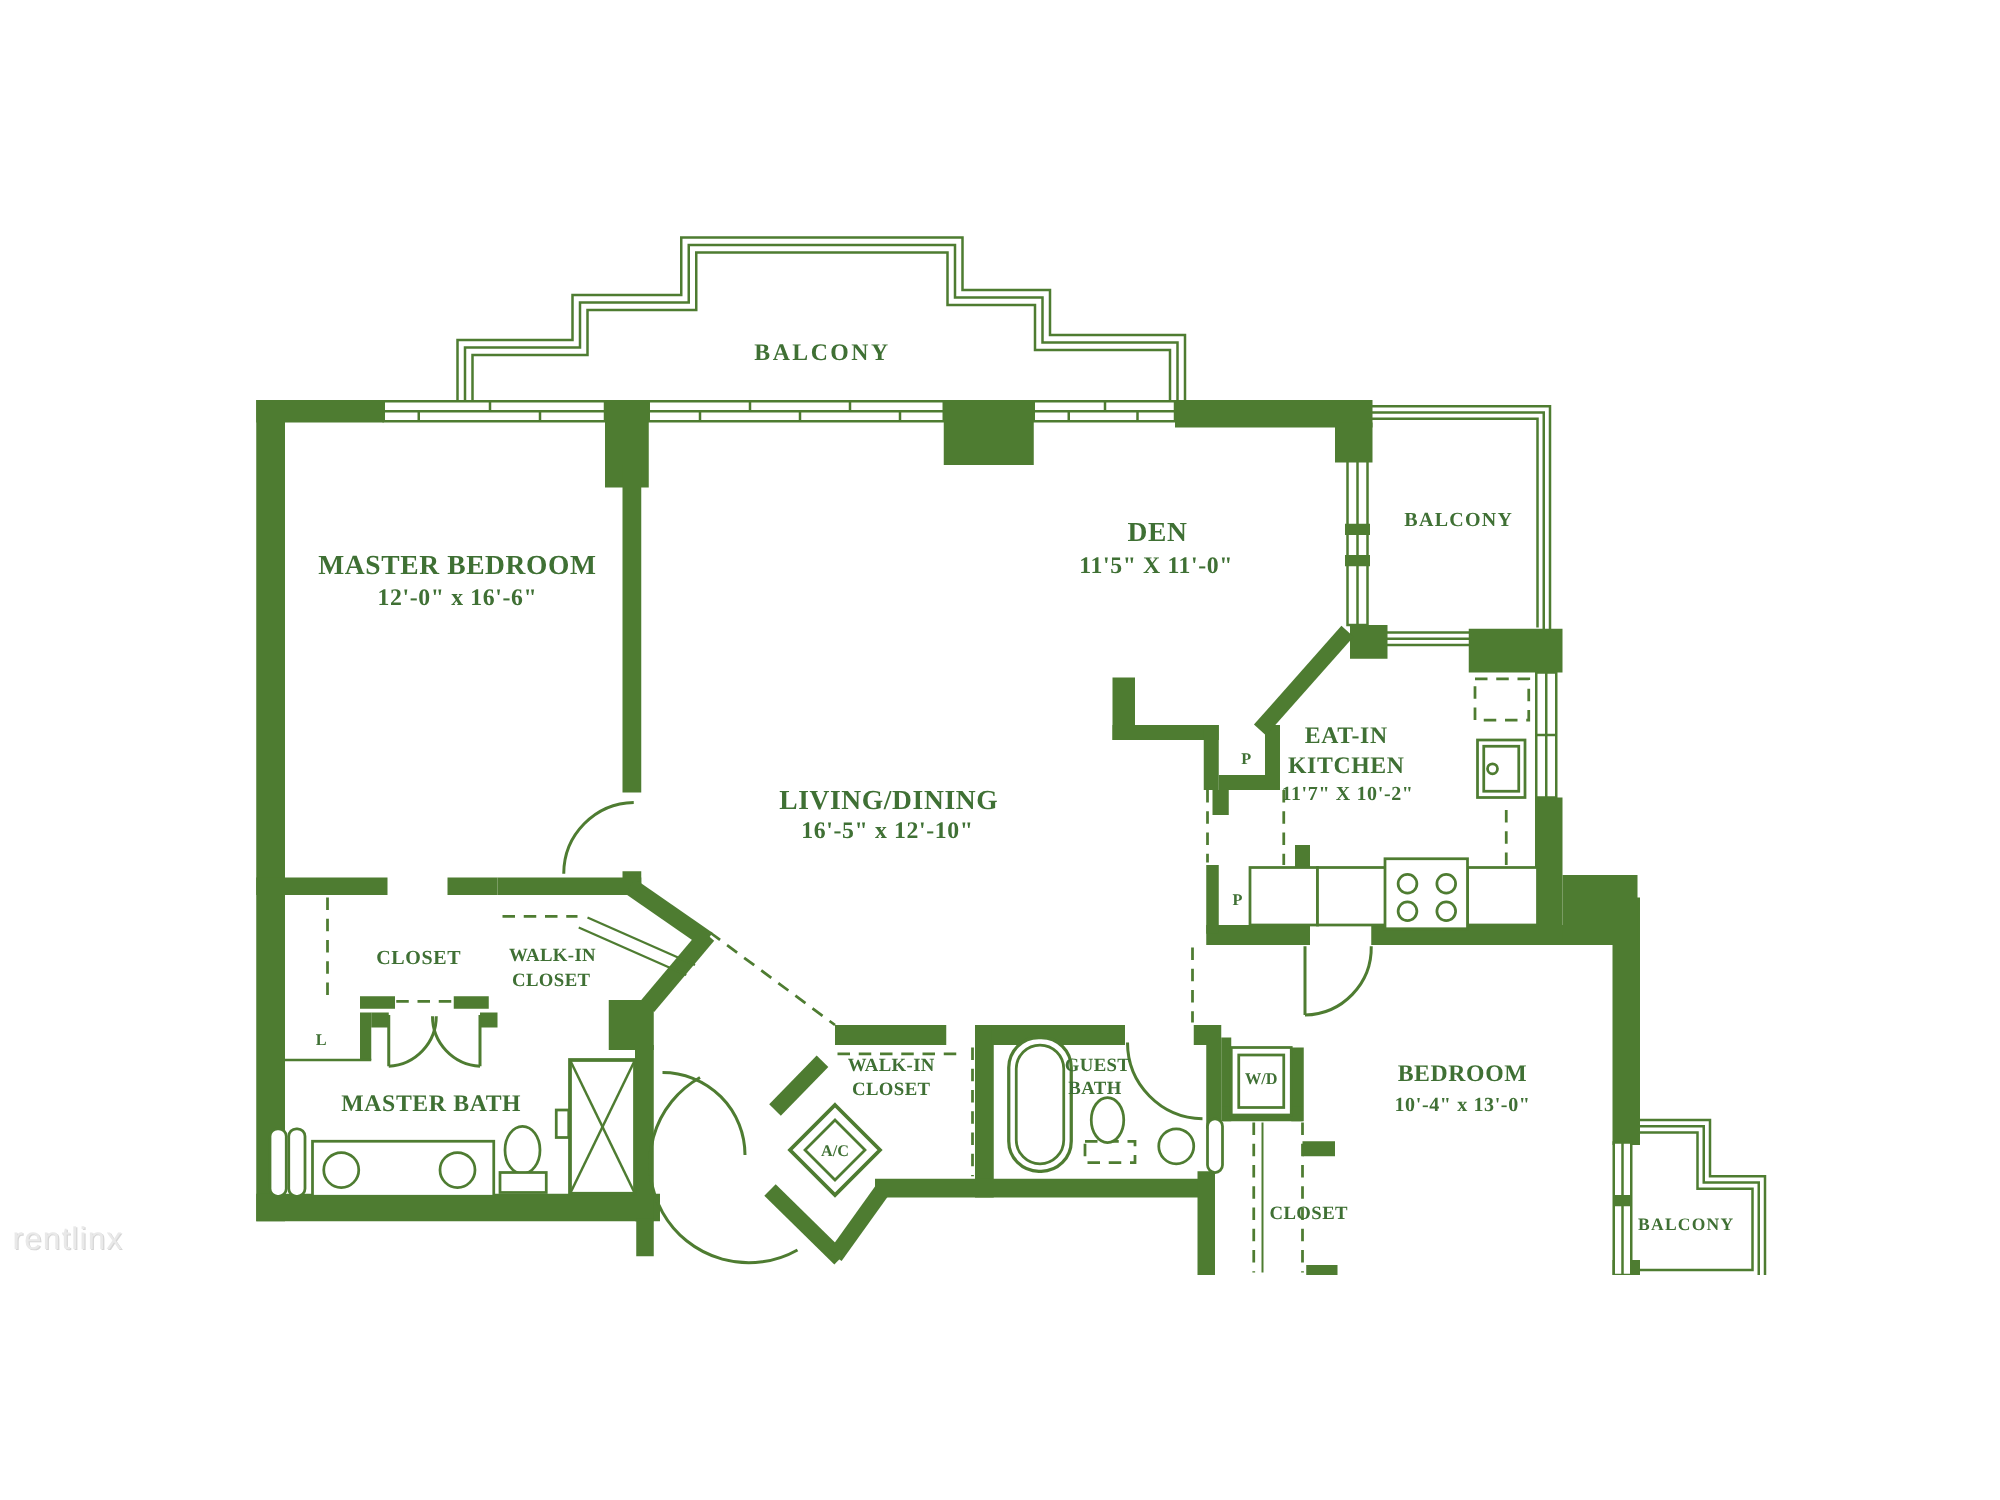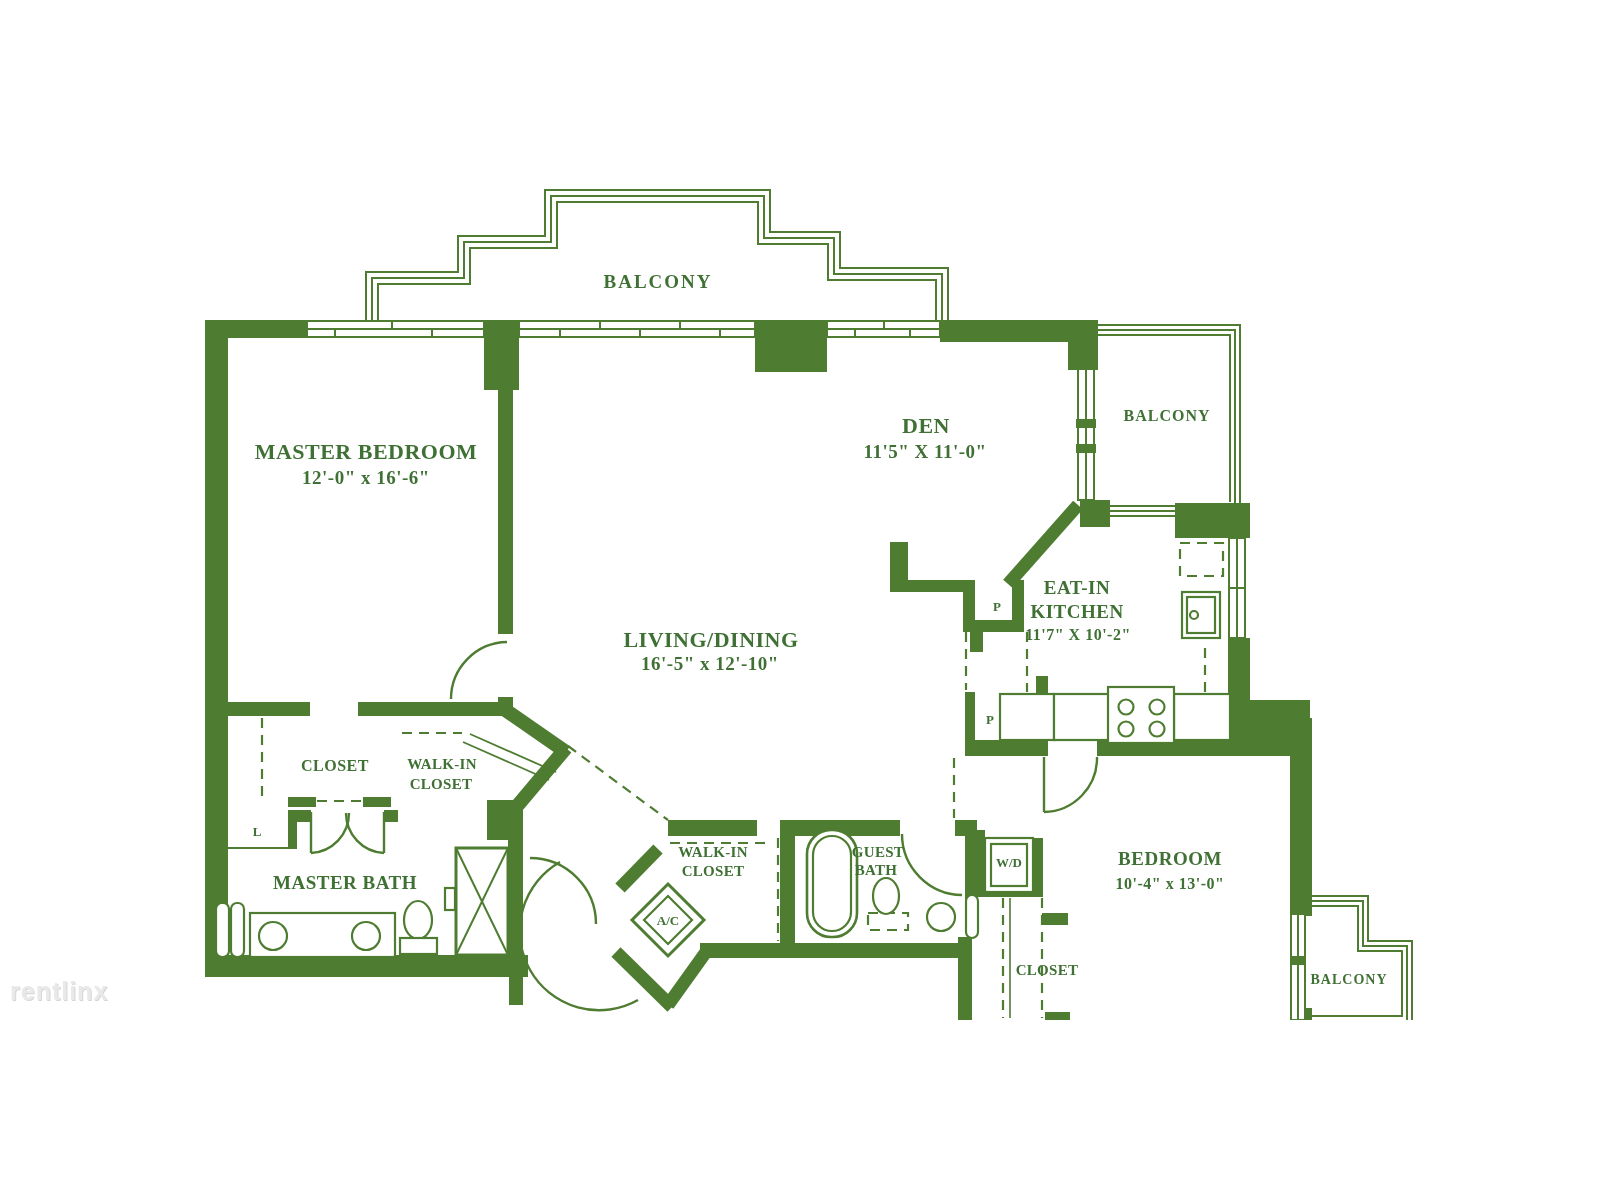--- a/index.html
+++ b/index.html
@@ -16,21 +16,21 @@
   .lbl-balc-sm{font-size:16px;letter-spacing:1px;}
   .lbl-balc-xs{font-size:14px;letter-spacing:1px;}
   .wall{fill:#4e7c31;stroke:none;}
   .wline{stroke:#4e7c31;fill:none;}
   .thin{stroke:#4e7c31;stroke-width:2;fill:none;}
   .fixt{stroke:#4e7c31;stroke-width:2.2;fill:#ffffff;}
   .dash{stroke:#4e7c31;stroke-width:2.2;fill:none;stroke-dasharray:10 7;}
   .arc{stroke:#4e7c31;stroke-width:2.4;fill:none;}
   .winbox{fill:#ffffff;stroke:#4e7c31;stroke-width:2;}
   .watermark{position:absolute;left:10px;bottom:14px;
-    font-family:"Liberation Sans", sans-serif;font-weight:bold;font-size:25px;
+    font-family:"Liberation Sans", sans-serif;font-weight:normal;font-size:25px;
     color:#e9e9e9;text-shadow:1px 1px 0 #d6d6d6;letter-spacing:1px;}
 </style>
 </head>
 <body>
 
 <div class="stage">
 <svg width="1600" height="1200" viewBox="0 0 1600 1200">
 
   <g>
     <path class="thin" d="M 366,327 L 366,272 L 458,272 L 458,236 L 545,236 L 545,190 L 770,190 L 770,232 L 840,232 L 840,268 L 948,268 L 948,327"></path>

